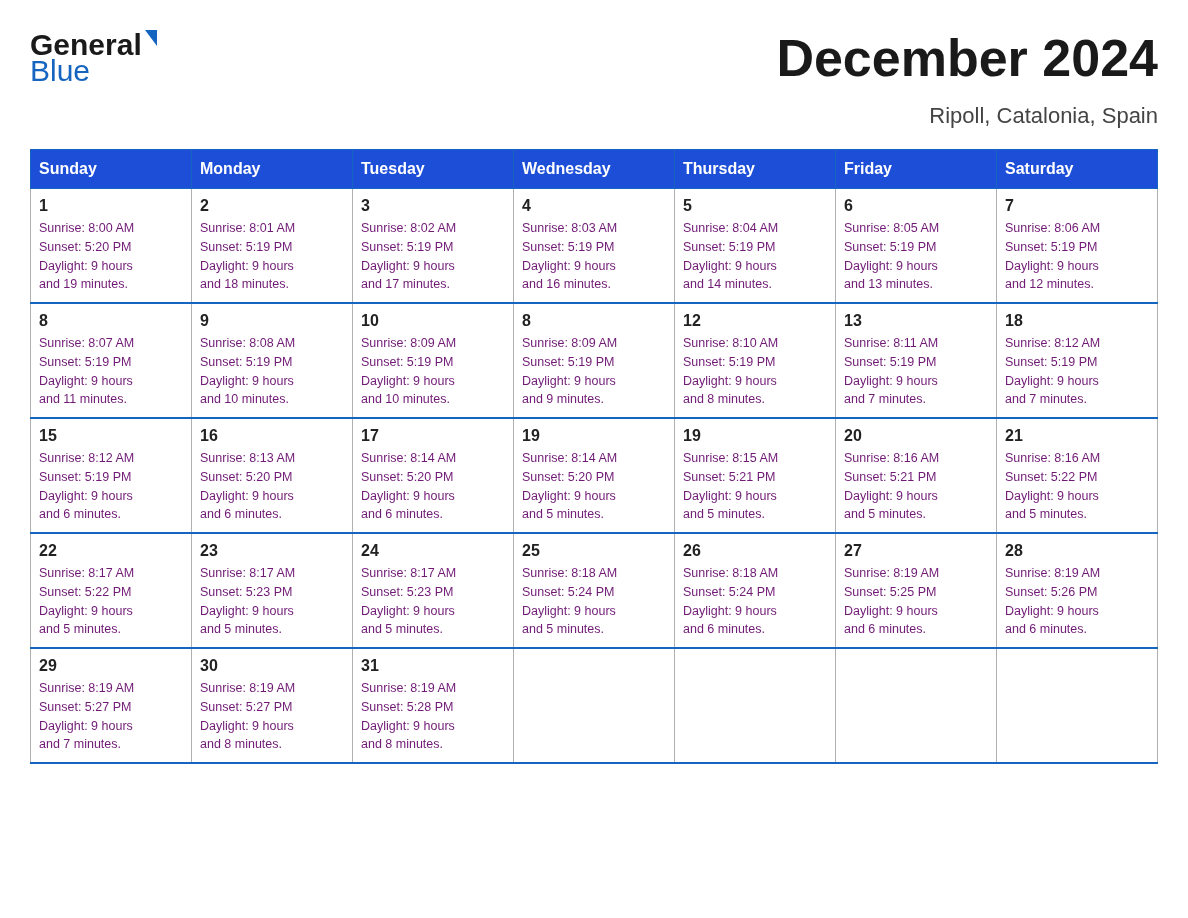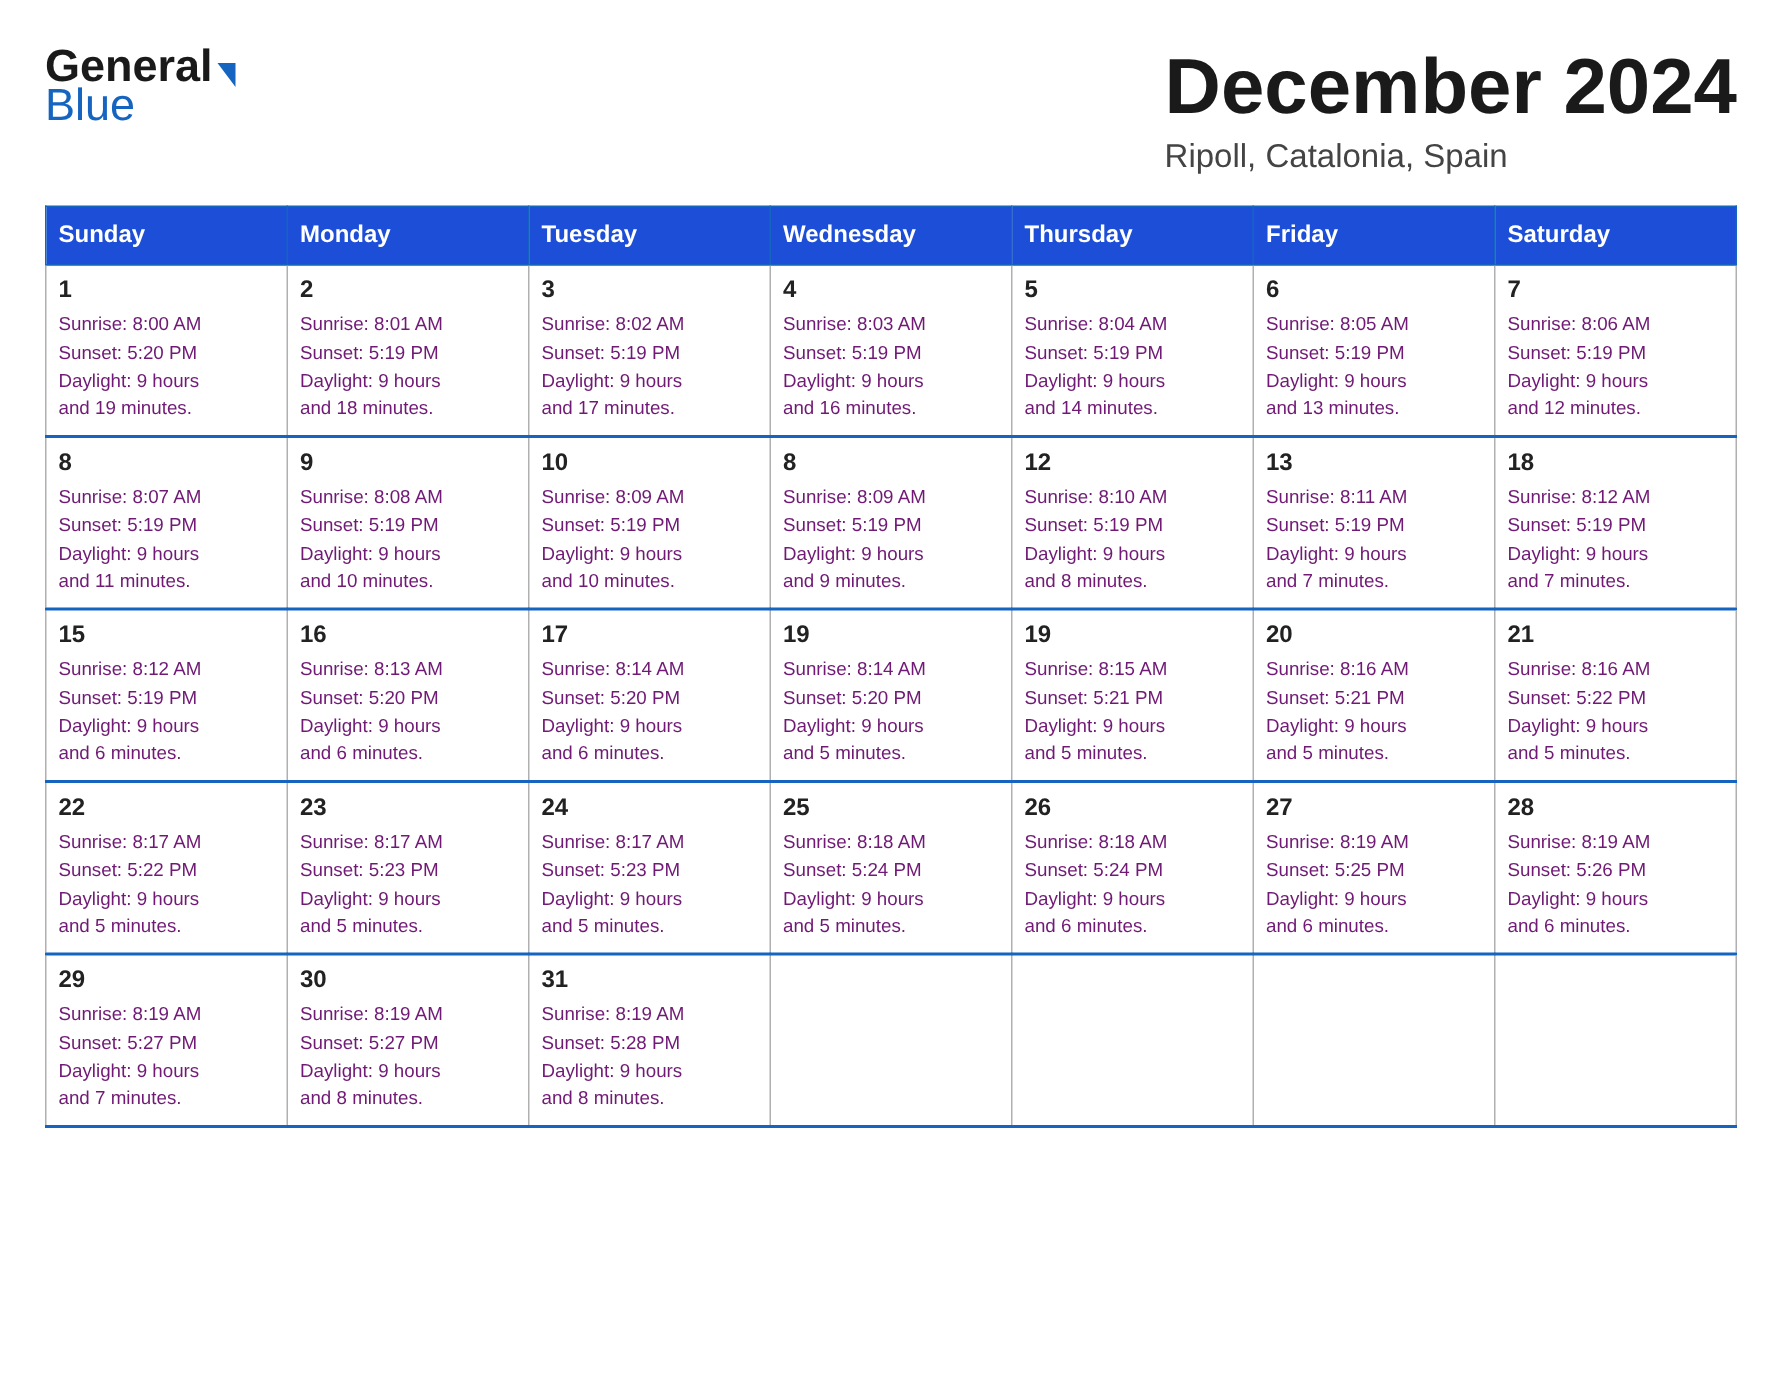--- a/index.html
+++ b/index.html
@@ -10,31 +10,32 @@
       width: 1188px;
       min-height: 918px;
     }
     .header {
       display: flex;
       justify-content: space-between;
       align-items: flex-start;
       margin-bottom: 20px;
     }
     .title-area {
+      text-align: right;
     }
     .calendar-title {
       font-size: 52px;
       font-weight: bold;
       color: #1a1a1a;
       line-height: 1.1;
     }
     .calendar-subtitle {
       font-size: 22px;
       color: #444;
-      margin-top: 4px;
+      margin-top: 16px;
     }
     table {
       width: 100%;
       border-collapse: collapse;
       table-layout: fixed;
     }
     thead th {
       background-color: #1d4ed8;
       color: #fff;
       padding: 10px 8px;
@@ -66,21 +67,21 @@
       color: #701a75;
     }
     
     .logo-wrapper {
       display: flex;
       flex-direction: column;
       line-height: 1;
     }
     .logo-row1 {
       display: flex;
-      align-items: flex-end;
+      align-items: flex-start;
     }
     .logo-general {
       font-size: 30px;
       font-weight: bold;
       color: #1a1a1a;
     }
     .logo-triangle {
       width: 0;
       height: 0;
       border-left: 12px solid transparent;

